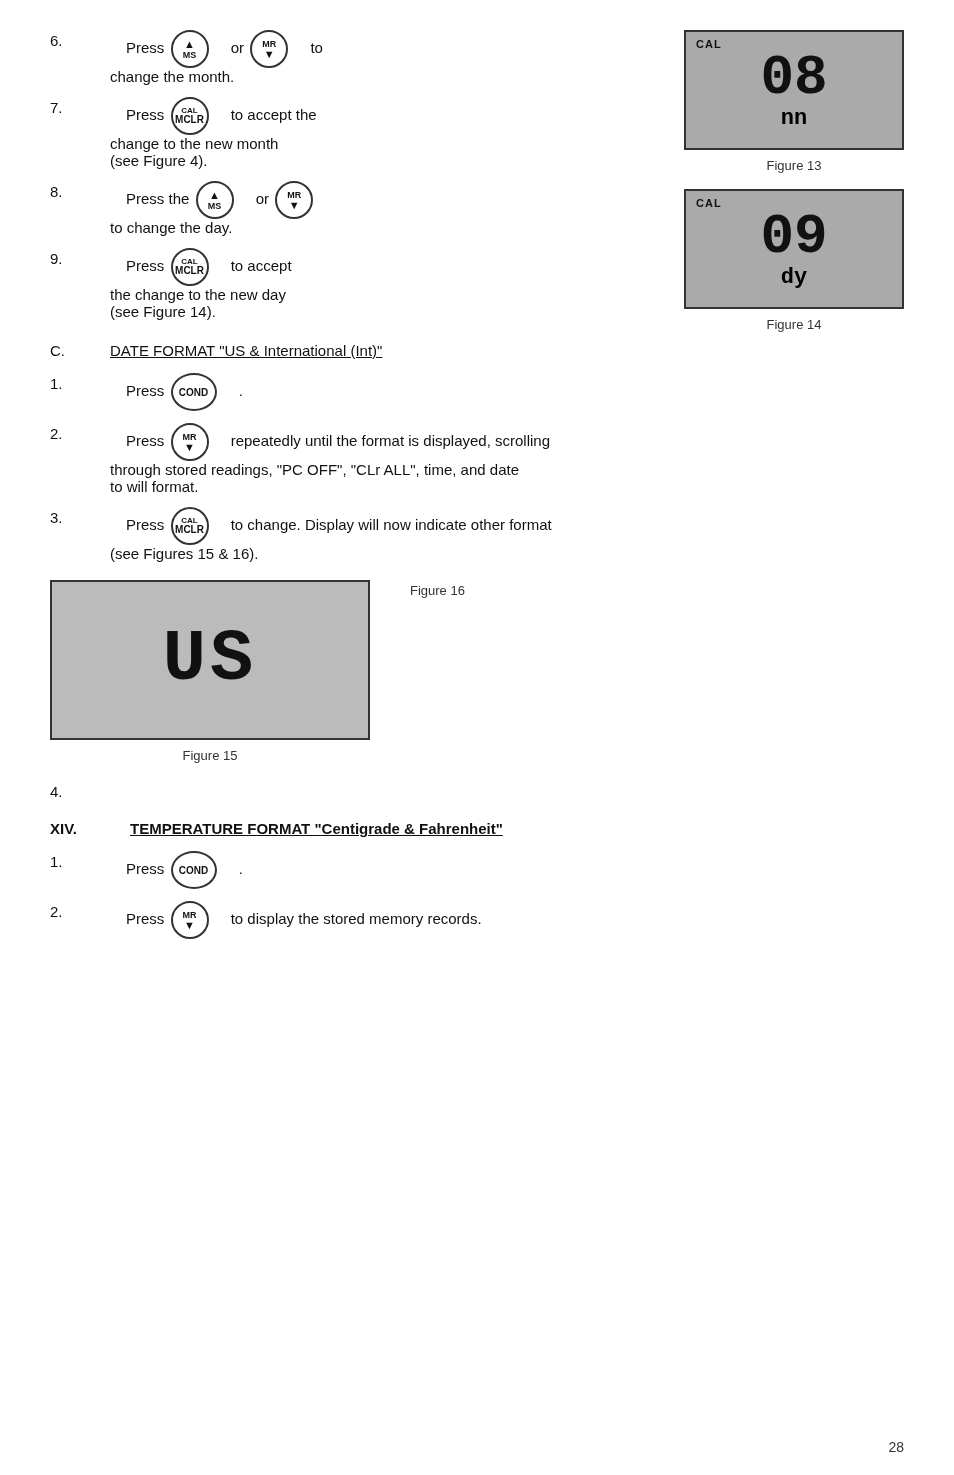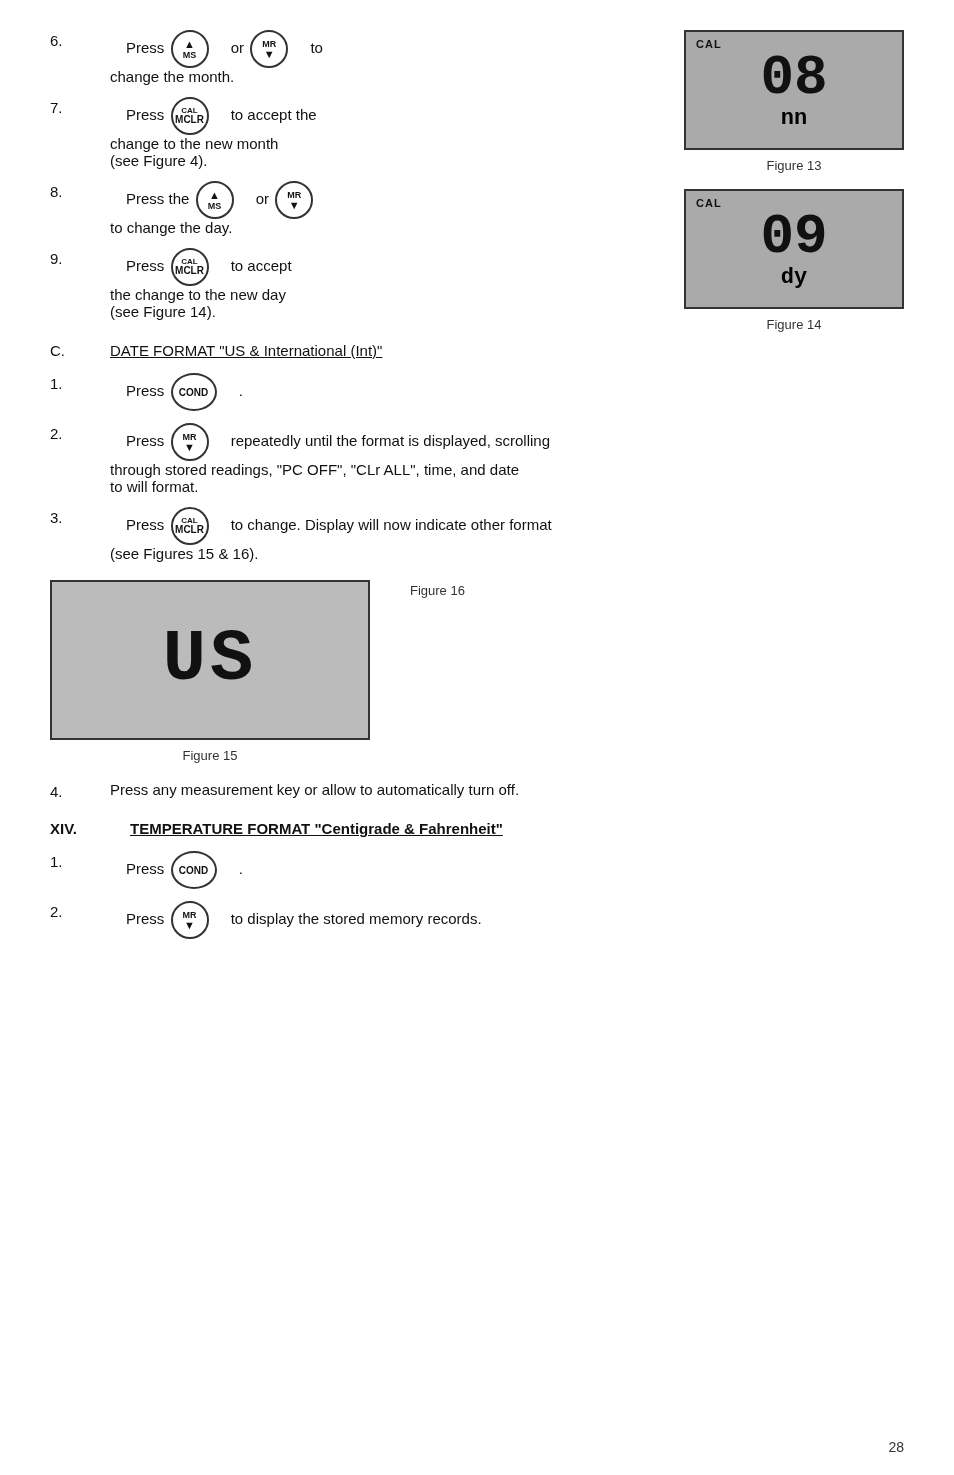--- a/index.html
+++ b/index.html
@@ -396,23 +396,20 @@
       </div>
       <div class="figure-label">Figure 15</div>
     </div>
     <div class="figure-col">
       <div class="figure-label">Figure 16</div>
     </div>
   </div>
 
   <div class="section-4-item">
     <div class="number-col">4.</div>
-    <div class="content-col">
-      <span>Press any measurement key or allow to automatically turn off.</span>
-    </div>
   </div>
 
   <div class="roman-heading">
     <div class="roman-label">XIV.</div>
     <div class="roman-title">TEMPERATURE FORMAT "Centigrade &amp; Fahrenheit"</div>
   </div>
 
   <div class="numbered-section">
     <div class="number-col">1.</div>
     <div class="content-col">

